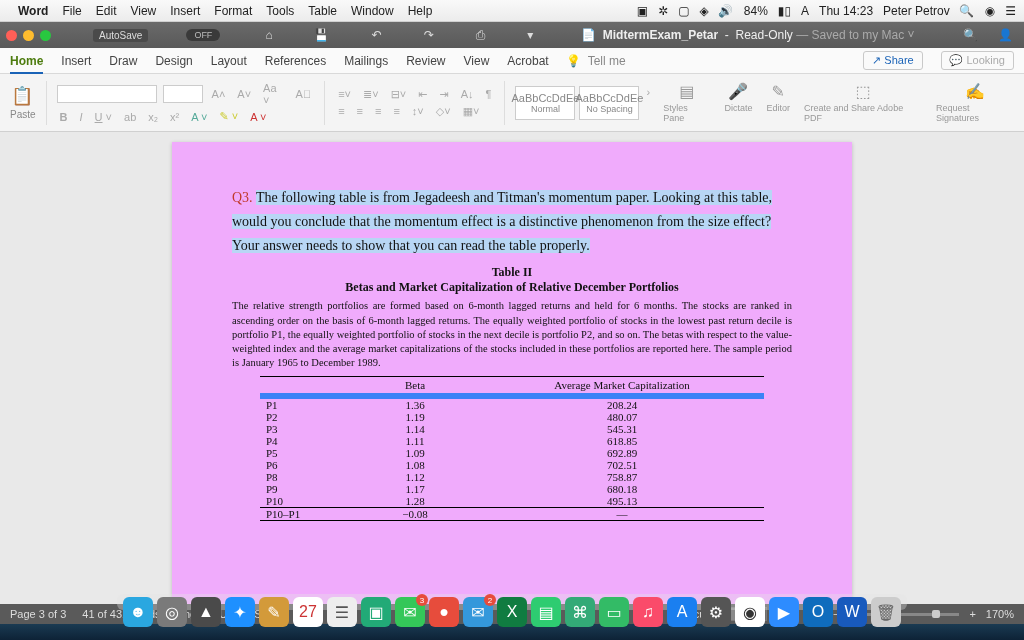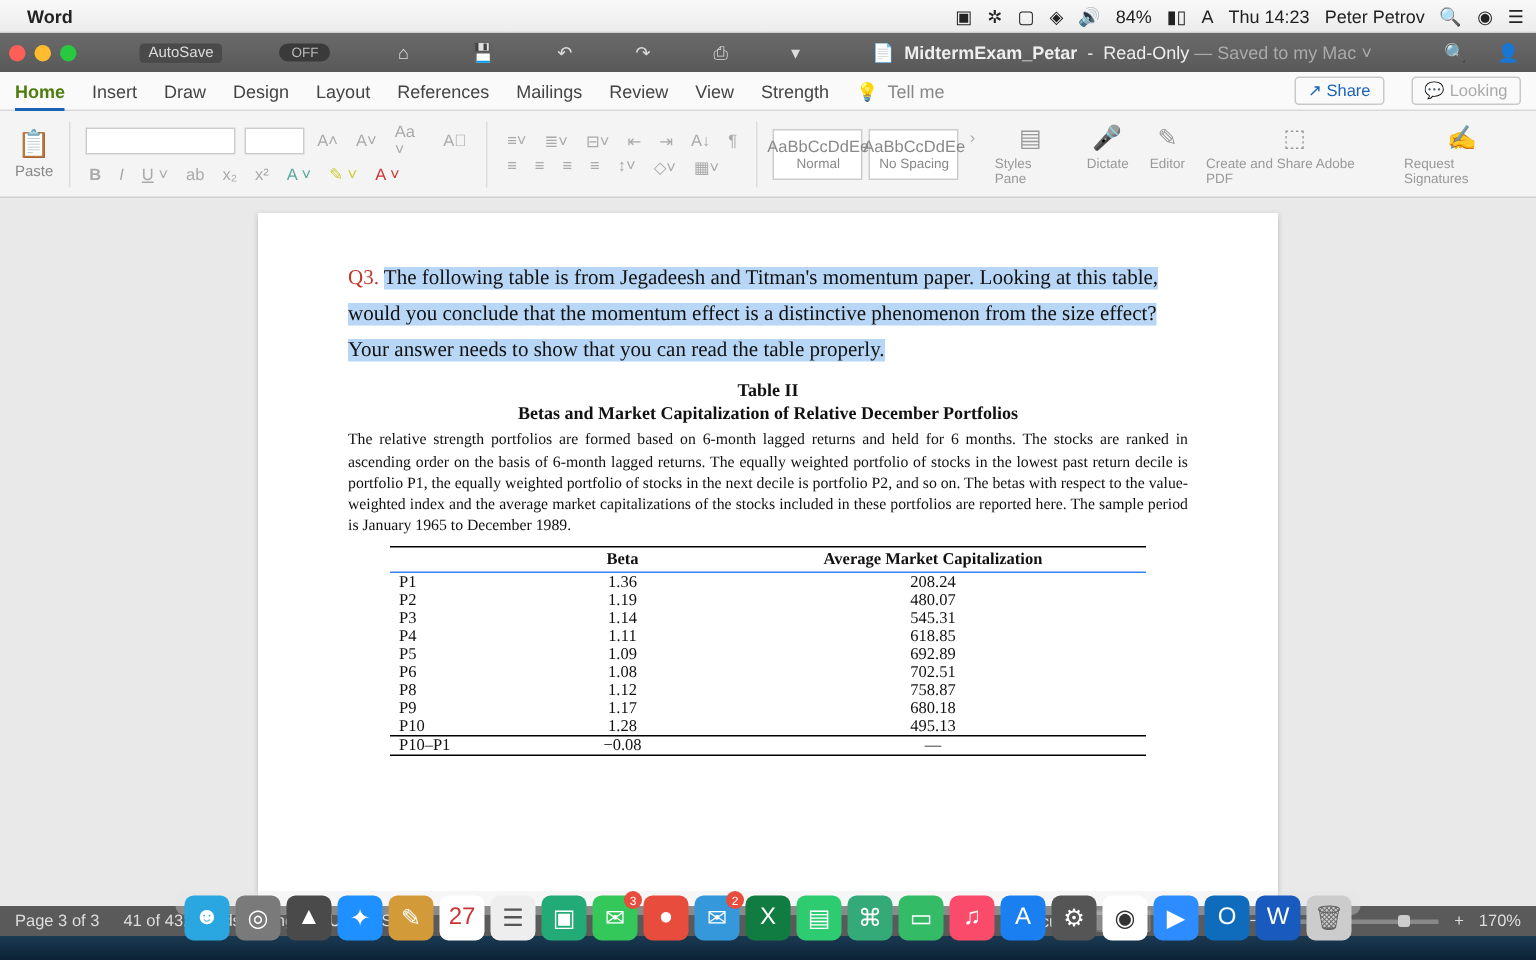--- a/index.html
+++ b/index.html
@@ -46,30 +46,30 @@
   .mini { font-size:11px; color:#aaa; padding:0 3px; }
   .style-box { display:flex; gap:4px; }
   .style-swatch { width:60px; height:34px; border:1px solid #ccc; background:#fff; font-size:9px; display:flex; flex-direction:column; align-items:center; justify-content:center; color:#888;}
   .style-swatch .aa { font-size:11px; color:#888; }
   .rib-right-group { display:flex; gap:14px; margin-left:auto;}
   .rib-btn { display:flex; flex-direction:column; align-items:center; font-size:9px; color:#999; gap:2px;}
   .rib-btn .ico { font-size:16px;}
 
   
   .doc-area { height: 472px; background:#e9e9e9; overflow:auto; display:flex; justify-content:center; padding-top: 10px;}
-  .page { width: 680px; background:#ffffff; box-shadow: 0 1px 4px rgba(0,0,0,.2); padding: 32px 60px; font-family: "Times New Roman", serif; color:#111;}
+  .page { width: 680px; background:#f0abfc; box-shadow: 0 1px 4px rgba(0,0,0,.2); padding: 44px 60px; font-family: "Times New Roman", serif; color:#111;}
   .q-text { font-size: 14px; line-height: 1.7; }
   .hl { background: #b8d6f5; }
   .q-label { color:#c0392b; }
   .tbl-title { text-align:center; font-size:12px; margin-top: 8px;}
   .tbl-title .roman { font-weight:bold; }
   .tbl-title .main { font-weight:bold; }
   .tbl-caption { font-size: 10.5px; line-height:1.35; text-align:justify; margin: 4px 0 6px; }
   .data-table { width: 90%; margin: 0 auto; border-collapse: collapse; font-size: 11px;}
-  .data-table th { border-top:1px solid #000; border-bottom:1px solid #3b82f6; font-weight:bold; padding: 2px 0;}
+  .data-table th { border-top:1px solid #000; border-bottom:6px solid #3b82f6; font-weight:normal; padding: 2px 0;}
   .data-table td { padding: 0 6px; }
   .data-table .c0 { text-align:left; width:90px;}
   .data-table .c1 { text-align:center; width:130px;}
   .data-table .c2 { text-align:center; }
   .data-table tr.last td { border-bottom:1px solid #000; }
   .data-table tr.penult td { border-bottom:1px solid #000; }
 
   
   .status-bar { height: 20px; background:#5a5a5a; color:#ddd; display:flex; align-items:center; font-size:11px; padding:0 10px; gap:16px;}
   .status-bar .right { margin-left:auto; display:flex; align-items:center; gap:10px;}
@@ -83,20 +83,21 @@
   .dock-inner { display:flex; gap:4px; align-items:flex-start; transform: translateY(-30px); background: rgba(230,230,230,.35); border-radius: 6px; padding: 3px 6px;}
   .dock-ico { width:30px; height:30px; border-radius:6px; display:flex; align-items:center; justify-content:center; font-size:16px; color:#fff; position:relative;}
   .dock-ico .badge { position:absolute; top:-3px; right:-3px; background:#e74c3c; color:#fff; font-size:8px; width:12px; height:12px; border-radius:50%; display:flex; align-items:center; justify-content:center;}
 </style>
 </head>
 <body>
 
 <div class="mac-menu">
   <span class="apple"></span>
   <span class="m-item bold">Word</span>
+  <span id="mac-items"><span class="m-item">File</span><span class="m-item">Edit</span><span class="m-item">View</span><span class="m-item">Insert</span><span class="m-item">Format</span><span class="m-item">Tools</span><span class="m-item">Table</span><span class="m-item">Window</span><span class="m-item">Help</span></span>
   <div class="right">
     <span class="ico">▣</span>
     <span class="ico">✲</span>
     <span class="ico">▢</span>
     <span class="ico">◈</span>
     <span class="ico">🔊</span>
     <span>84%</span>
     <span class="ico">▮▯</span>
     <span class="ico">A</span>
     <span>Thu 14:23</span>
@@ -125,21 +126,21 @@
     <span class="doc-ico">📄</span>
     <span><b>MidtermExam_Petar</b> &nbsp;-&nbsp; <span>Read-Only</span> <span style="color:#aaa">— Saved to my Mac</span> <span style="color:#aaa">˅</span></span>
   </div>
   <div class="rhs">
     <span class="tb-ico">🔍</span>
     <span class="tb-ico">👤</span>
   </div>
 </div>
 
 <div class="ribbon-tabs">
-  <span id="rtabs"><span class="tab active">Home</span><span class="tab">Insert</span><span class="tab">Draw</span><span class="tab">Design</span><span class="tab">Layout</span><span class="tab">References</span><span class="tab">Mailings</span><span class="tab">Review</span><span class="tab">View</span><span class="tab">Strength</span></span>
+  <span id="rtabs"><span class="tab active">Home</span><span class="tab">Insert</span><span class="tab">Draw</span><span class="tab">Design</span><span class="tab">Layout</span><span class="tab">References</span><span class="tab">Mailings</span><span class="tab">Review</span><span class="tab">View</span><span class="tab">Acrobat</span></span>
   <span style="margin-right:6px;color:#bbb">💡</span>
   <span class="tell">Tell me</span>
   <div class="right">
     <span class="share">↗ <span>Share</span></span>
     <span class="comments">💬 <span>Looking</span></span>
   </div>
 </div>
 
 <div class="ribbon">
   <div class="rib-group">

